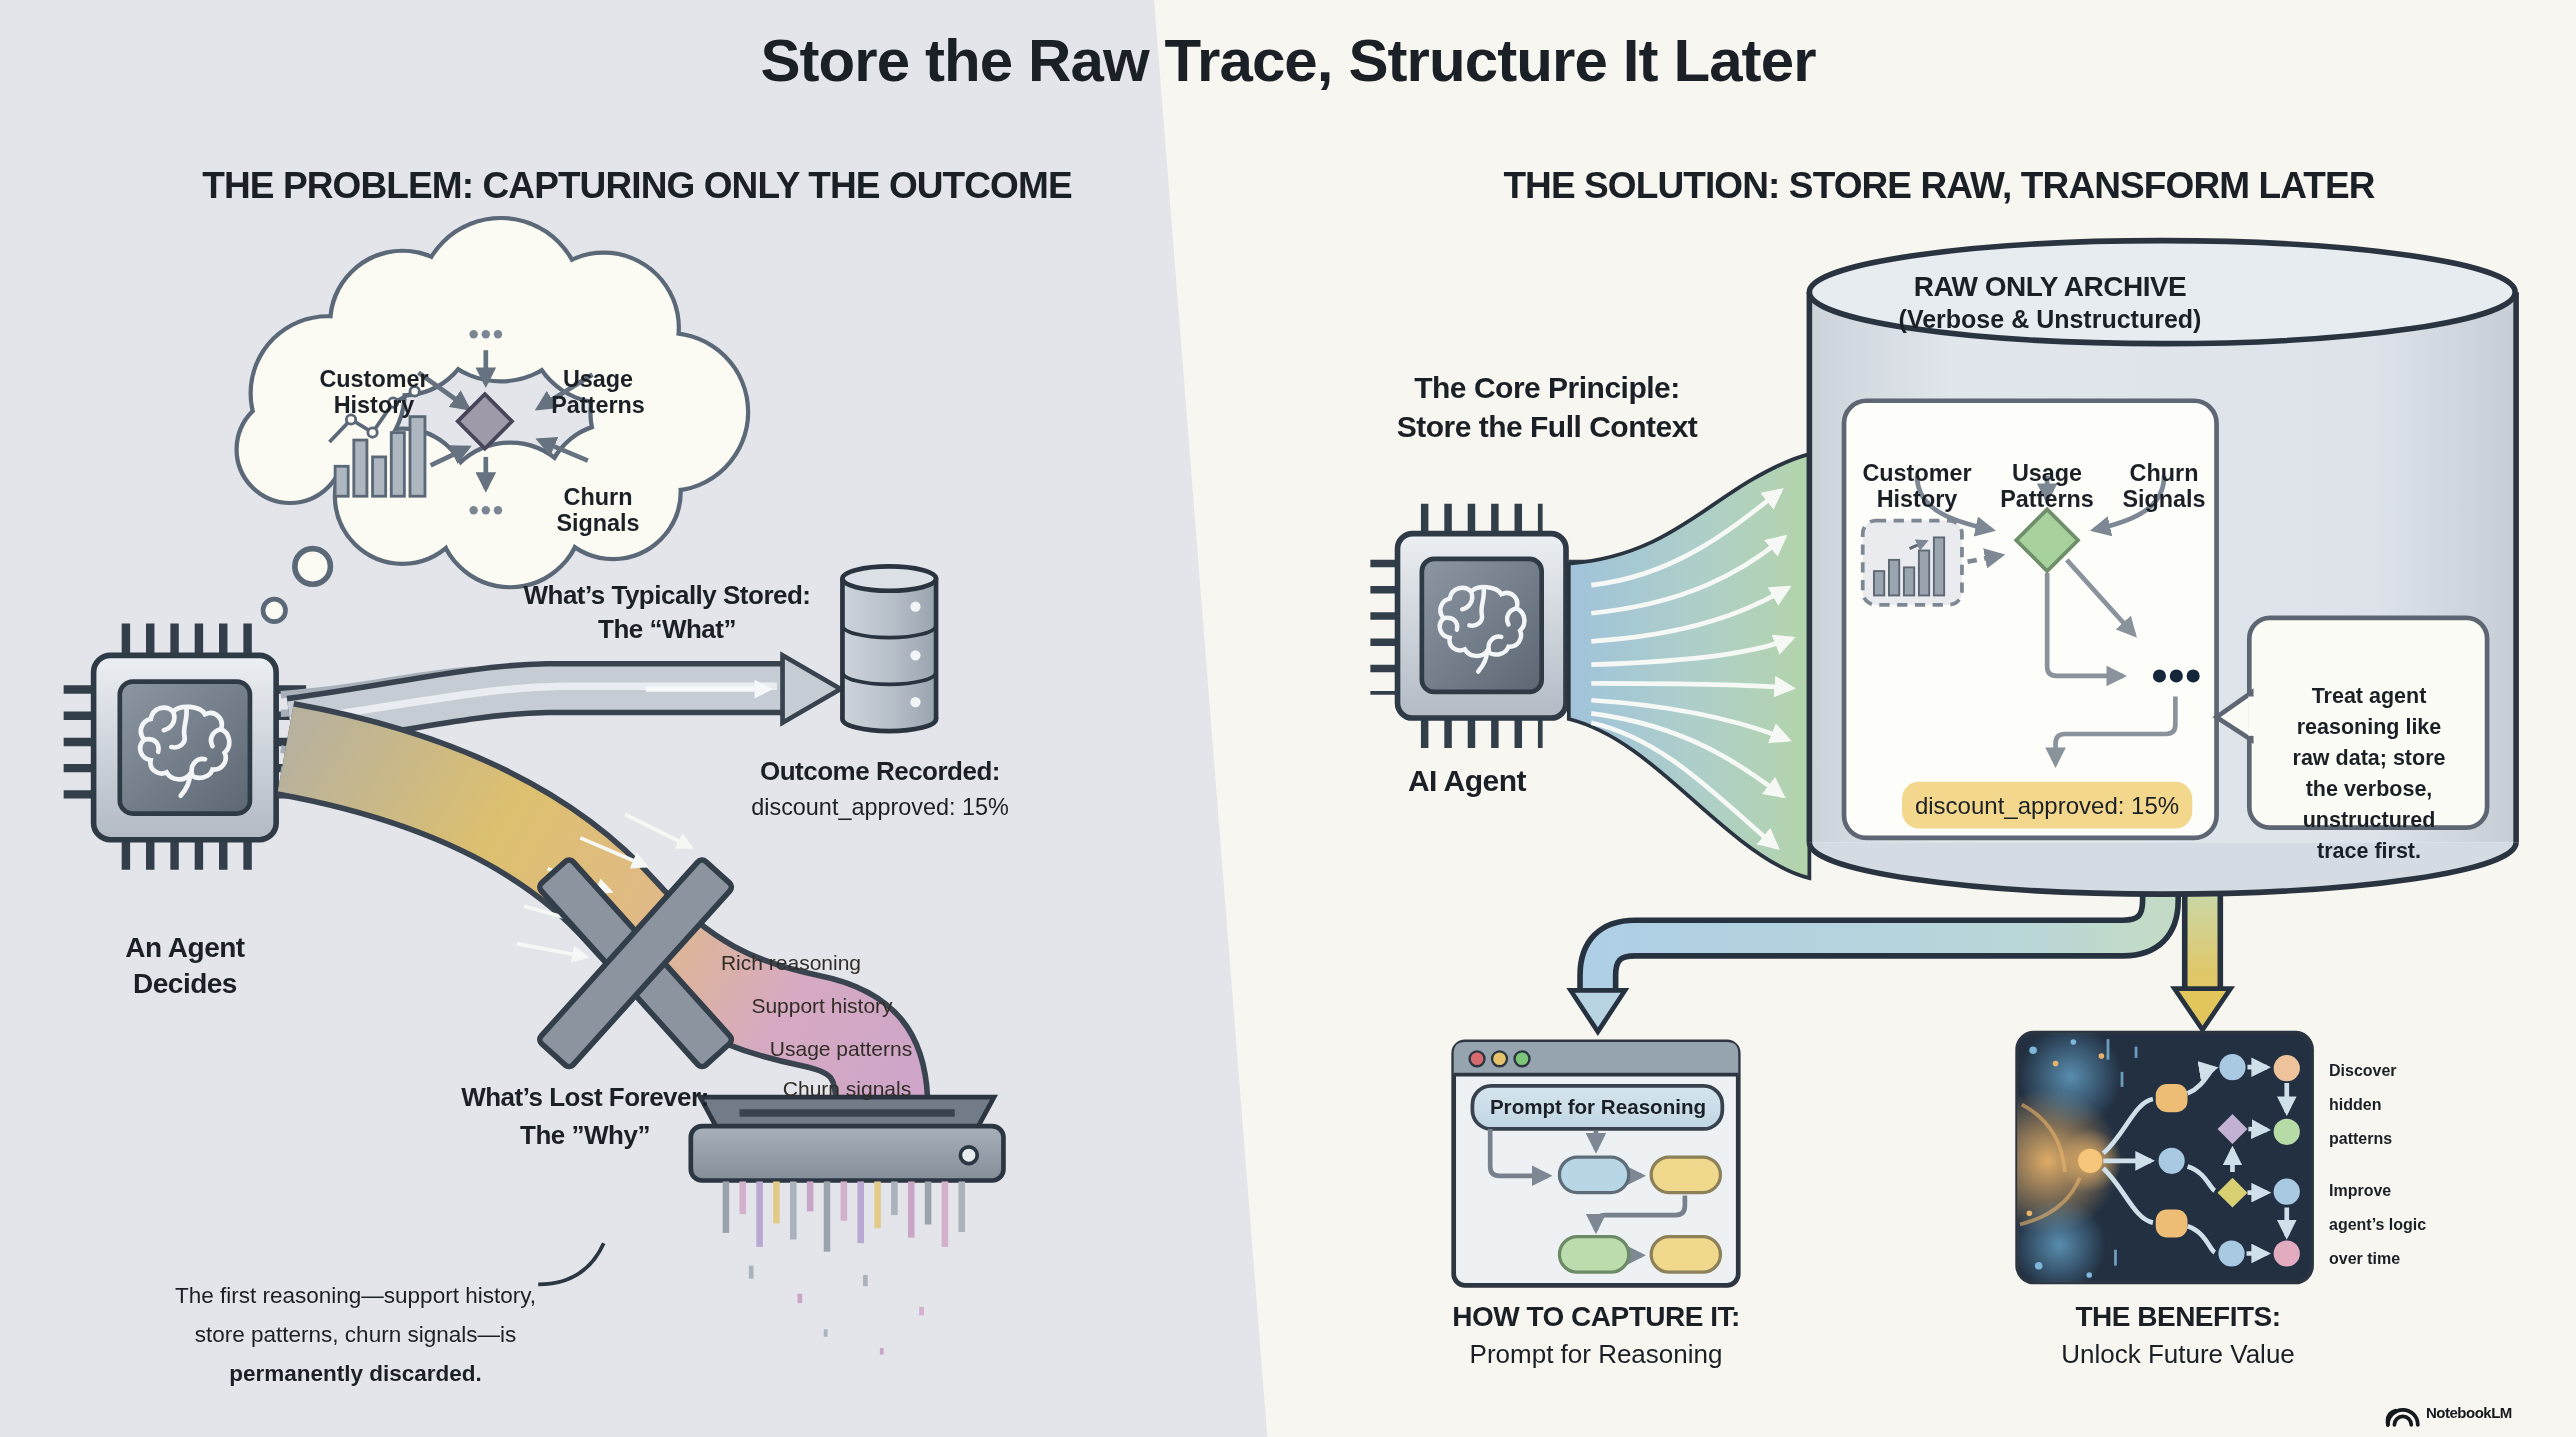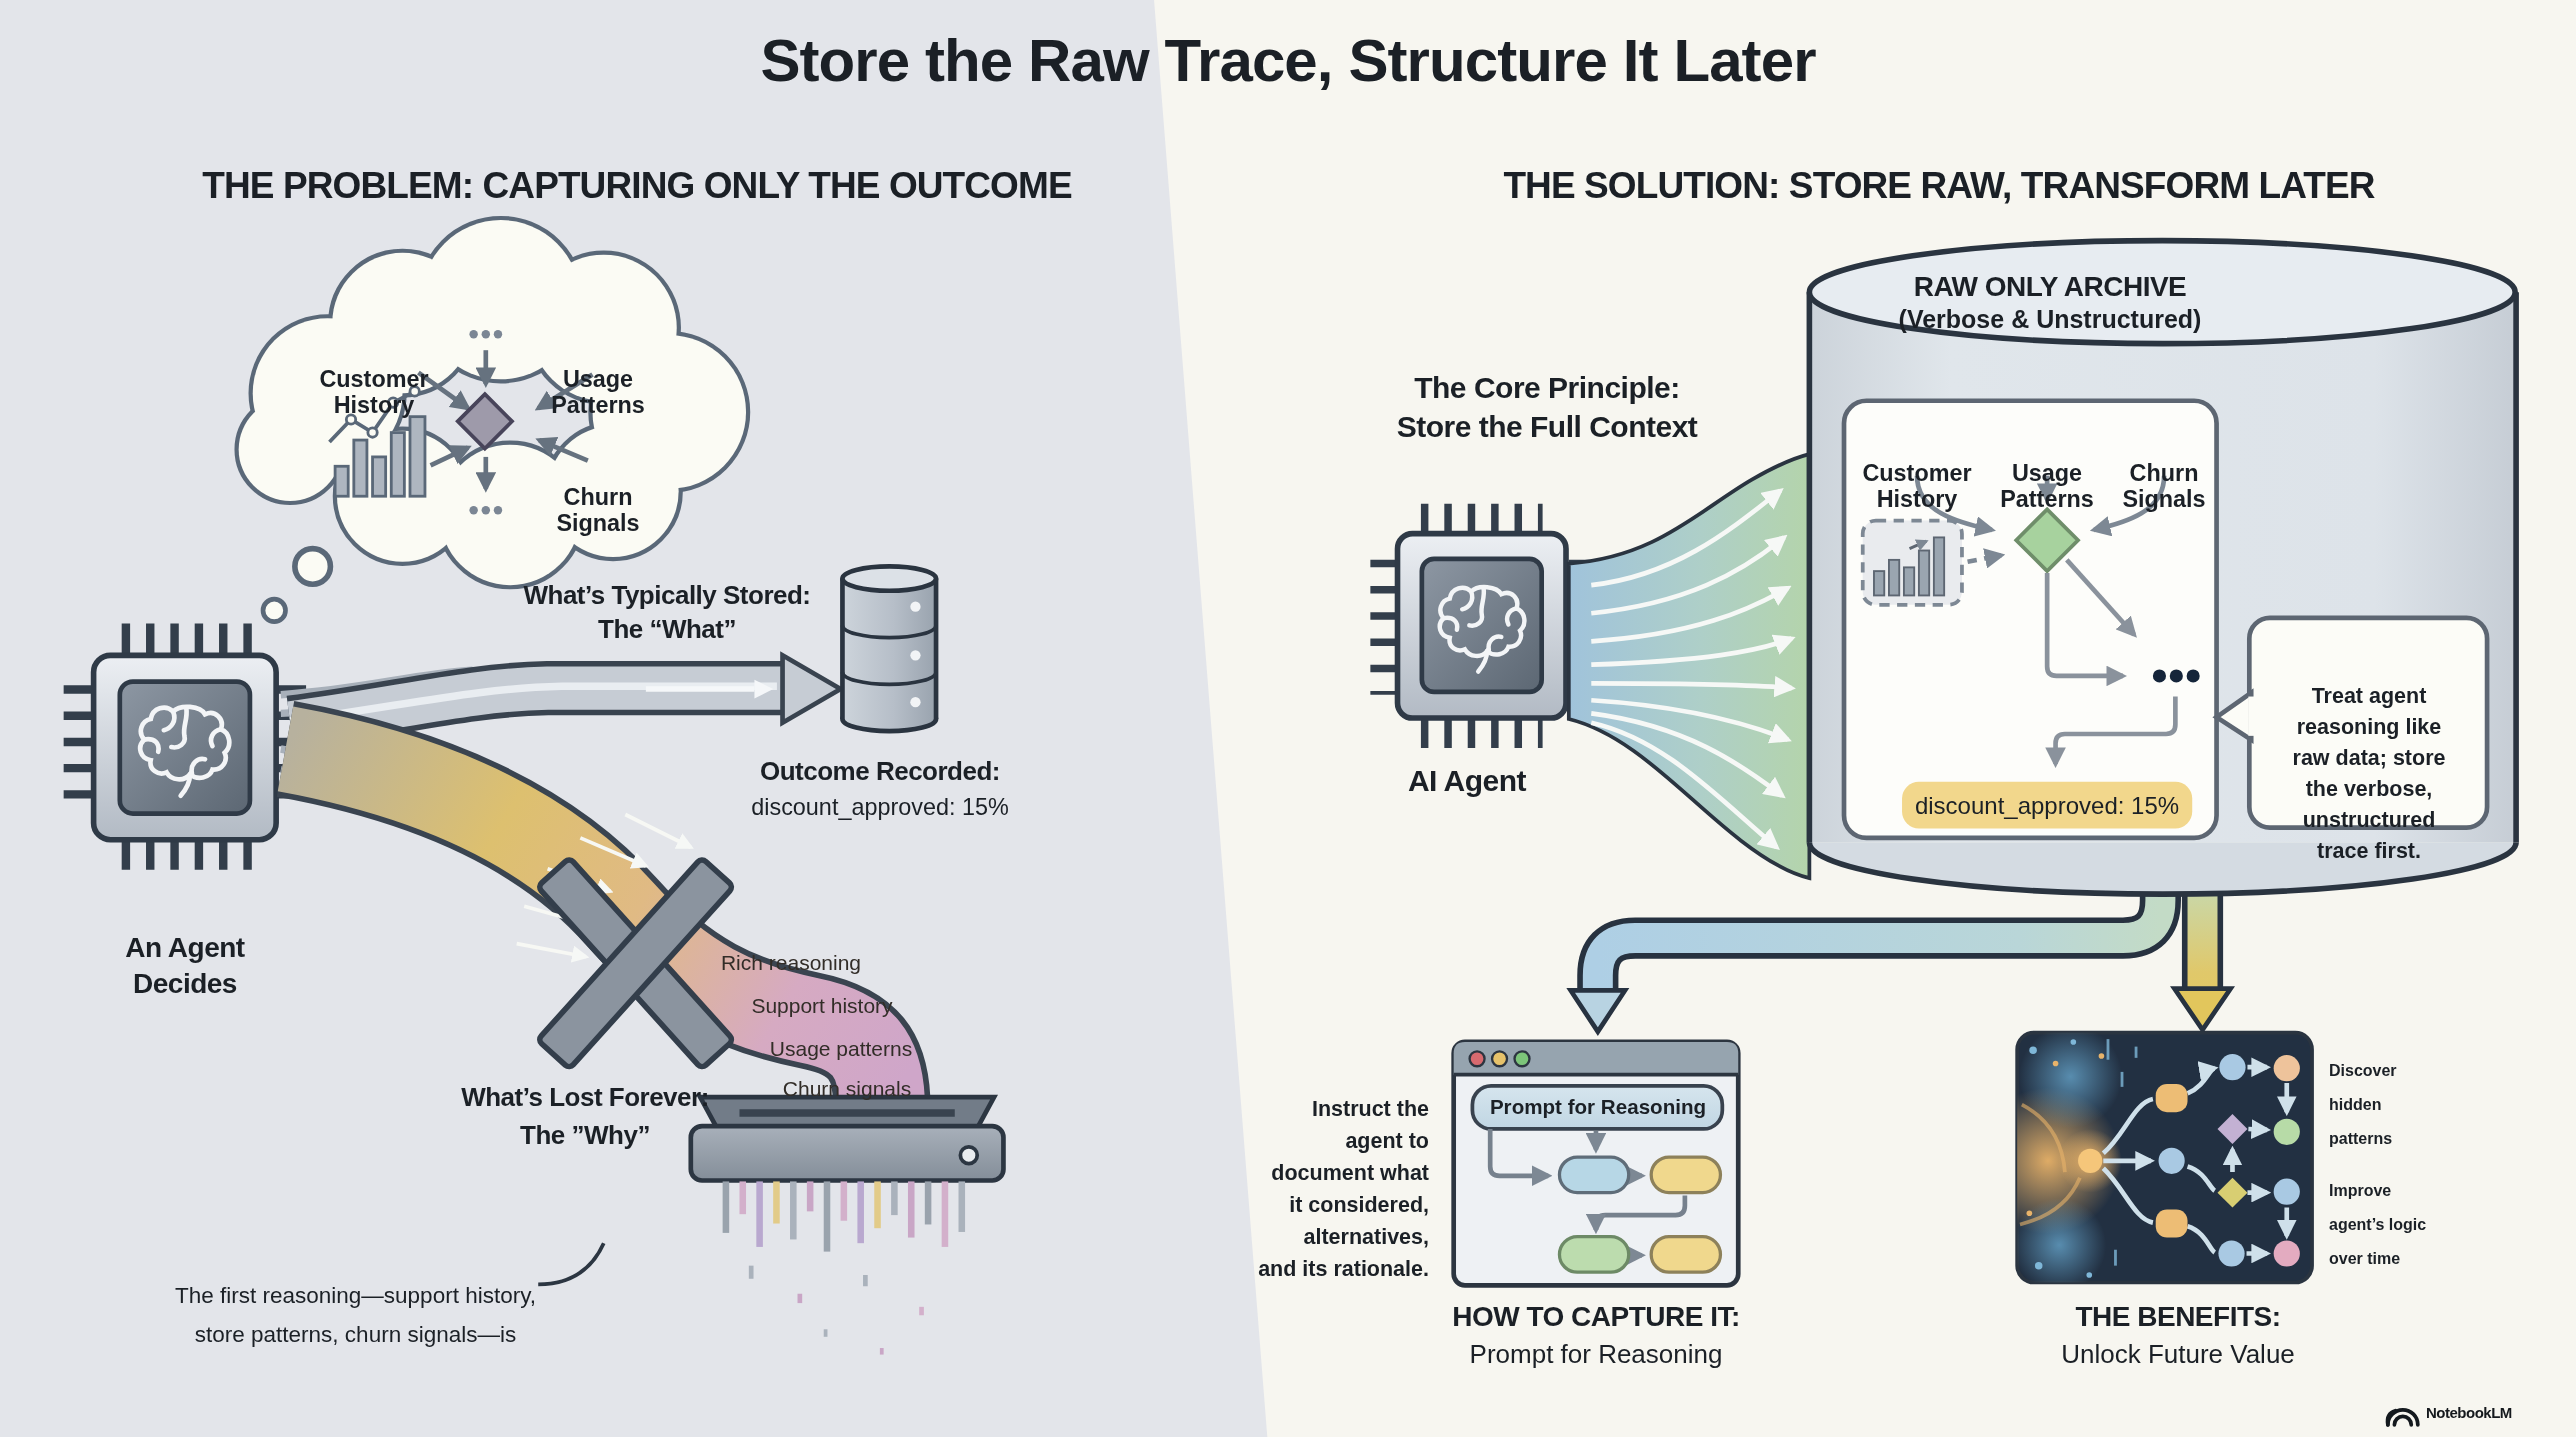--- a/index.html
+++ b/index.html
@@ -457,20 +457,21 @@
   <div class="abs cx nw" style="left:880px;top:794px;font-size:23.4px">discount_approved: 15%</div>
   <div class="abs cx lb28 nw" style="left:585px;top:1082px">What’s Lost Forever:</div>
   <div class="abs cx lb28 nw" style="left:585px;top:1120px">The ”Why”</div>
   <div class="abs cx t22 nw" style="left:791px;top:951px">Rich reasoning</div>
   <div class="abs cx t22 nw" style="left:822px;top:994px">Support history</div>
   <div class="abs cx t22 nw" style="left:841px;top:1037px">Usage patterns</div>
   <div class="abs cx t22 nw" style="left:847px;top:1077px">Churn signals</div>
   <div class="abs ctr" style="left:100px;top:1228px;width:511px">
     <div class="t24">The first reasoning—support history,</div>
     <div class="t24">store patterns, churn signals—is</div>
+    <div class="t24" style="font-weight:700">permanently discarded.</div>
   </div>
 
   <div class="abs cx h2 nw" style="left:1939px;top:157px">THE SOLUTION: STORE RAW, TRANSFORM LATER</div>
   <div class="abs cx lb32 nw" style="left:1547px;top:371px">The Core Principle:</div>
   <div class="abs cx lb32 nw" style="left:1547px;top:410px">Store the Full Context</div>
   <div class="abs cx lb32 nw" style="left:1467px;top:764px">AI Agent</div>
   <div class="abs cx lb30 nw" style="left:2050px;top:271px">RAW ONLY ARCHIVE</div>
   <div class="abs cx nw" style="left:2050px;top:305px;font-size:25px;font-weight:600">(Verbose &amp; Unstructured)</div>
   <div class="abs cx ctr lb25" style="left:1917px;top:412px;width:122px">Customer History</div>
   <div class="abs cx ctr lb25" style="left:2047px;top:412px;width:112px">Usage Patterns</div>
@@ -479,28 +480,20 @@
 
   <div class="abs ctr" style="left:2265px;top:633px;width:208px">
     <div class="bub">Treat agent</div>
     <div class="bub">reasoning like</div>
     <div class="bub">raw data; store</div>
     <div class="bub">the verbose,</div>
     <div class="bub">unstructured</div>
     <div class="bub">trace first.</div>
   </div>
 
-  <div class="abs rt" style="left:1170px;top:1093px;width:259px">
-    <div class="t23">Instruct the</div>
-    <div class="t23">agent to</div>
-    <div class="t23">document what</div>
-    <div class="t23">it considered,</div>
-    <div class="t23">alternatives,</div>
-    <div class="t23">and its rationale.</div>
-  </div>
   <div class="abs cx nw" style="left:1598px;top:1095px;font-size:20.6px;font-weight:700">Prompt for Reasoning</div>
   <div class="abs cx cap1 nw" style="left:1596px;top:1301px">HOW TO CAPTURE IT:</div>
   <div class="abs cx cap2 nw" style="left:1596px;top:1339px">Prompt for Reasoning</div>
 
   <div class="abs cx cap1 nw" style="left:2178px;top:1301px">THE BENEFITS:</div>
   <div class="abs cx cap2 nw" style="left:2178px;top:1339px">Unlock Future Value</div>
   <div class="abs" style="left:2329px;top:1054px">
     <div class="pt">Discover</div>
     <div class="pt">hidden</div>
     <div class="pt">patterns</div>

